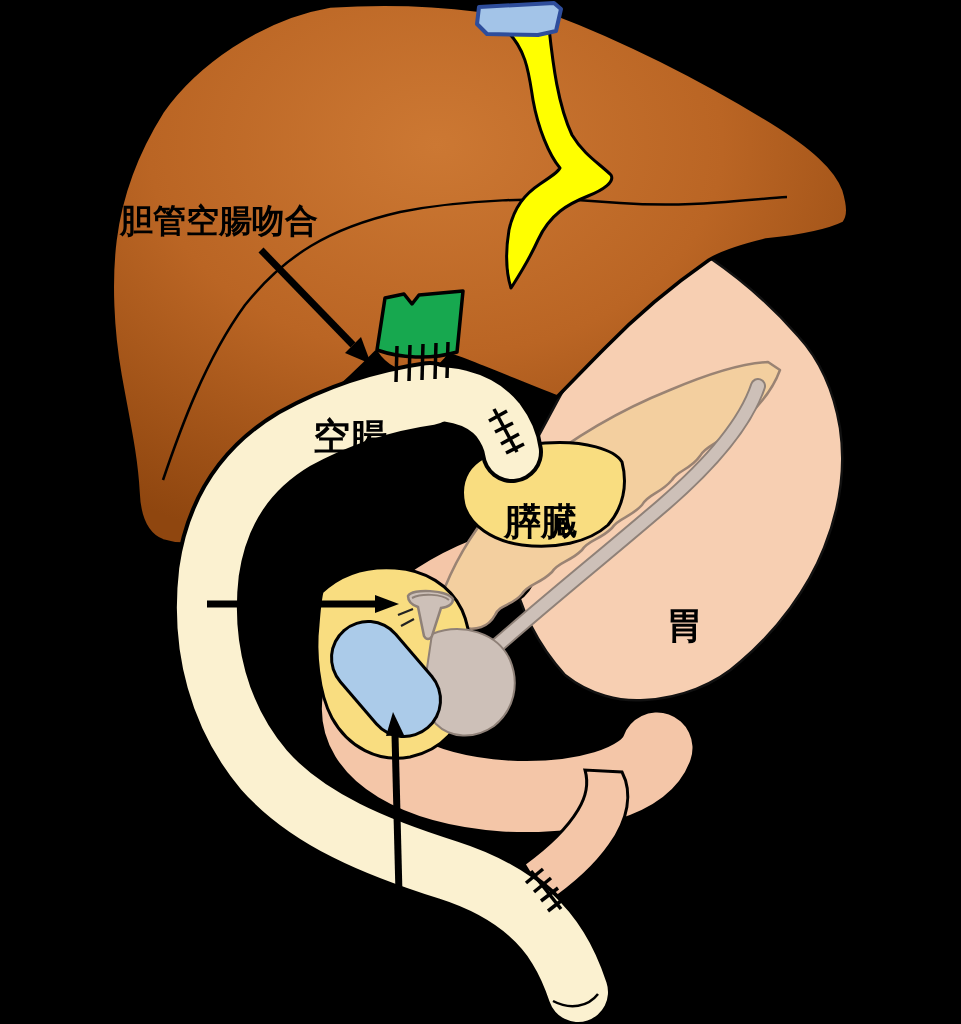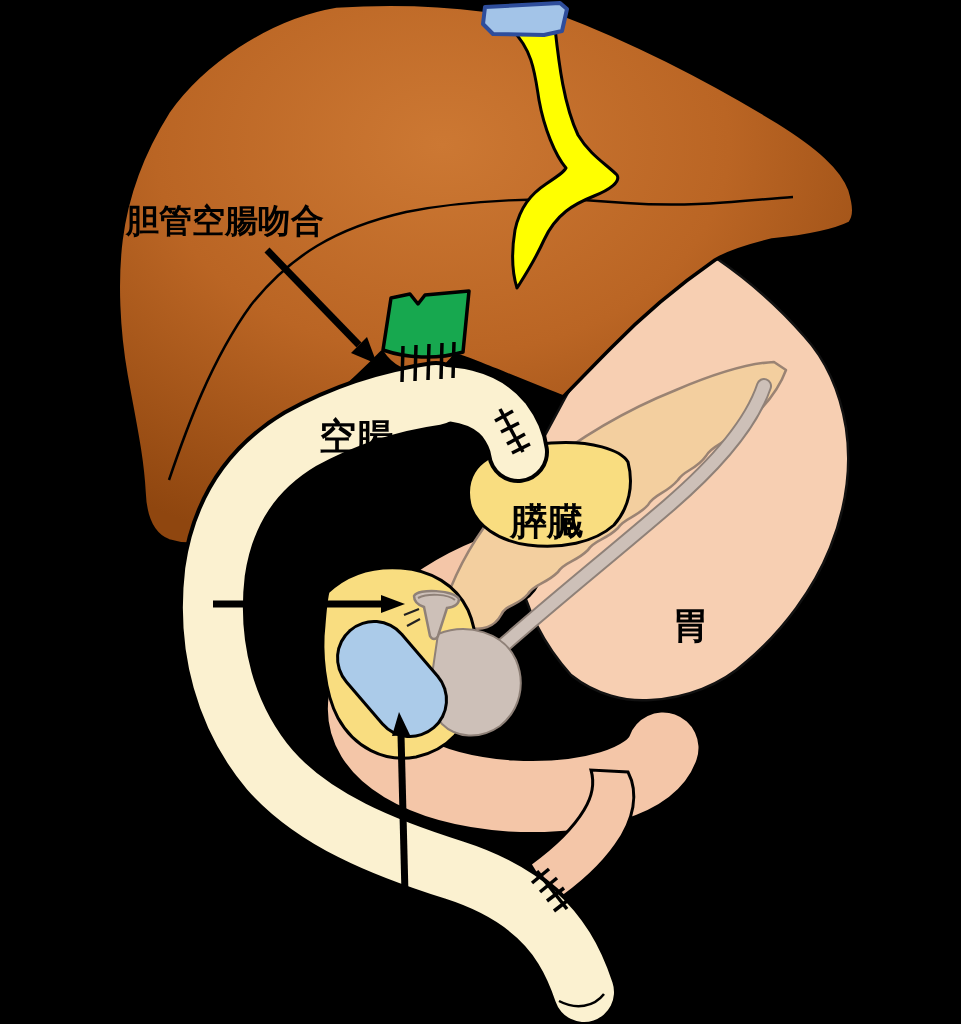--- a/index.html
+++ b/index.html
@@ -1,18 +1,18 @@
 <!DOCTYPE html>
 <html><head>
 <meta charset="utf-8">
 <style>
   html,body{margin:0;padding:0;background:#000;}
   body{width:961px;height:1024px;overflow:hidden;
        font-family:"DejaVu Sans","Liberation Sans",sans-serif;}
-  #stage{position:relative;width:888px;height:1024px;background:#000;padding-left:6px;}
+  #stage{position:relative;width:888px;height:1024px;background:#000;}
   svg{display:block}
   text.lbl{font-family:"DejaVu Sans","Liberation Sans",sans-serif;
            font-weight:bold;fill:#000;}
 </style>
 </head>
 <body>
 
 <div id="stage">
 <svg width="961" height="1024" viewBox="0 0 961 1024">
   <defs>

